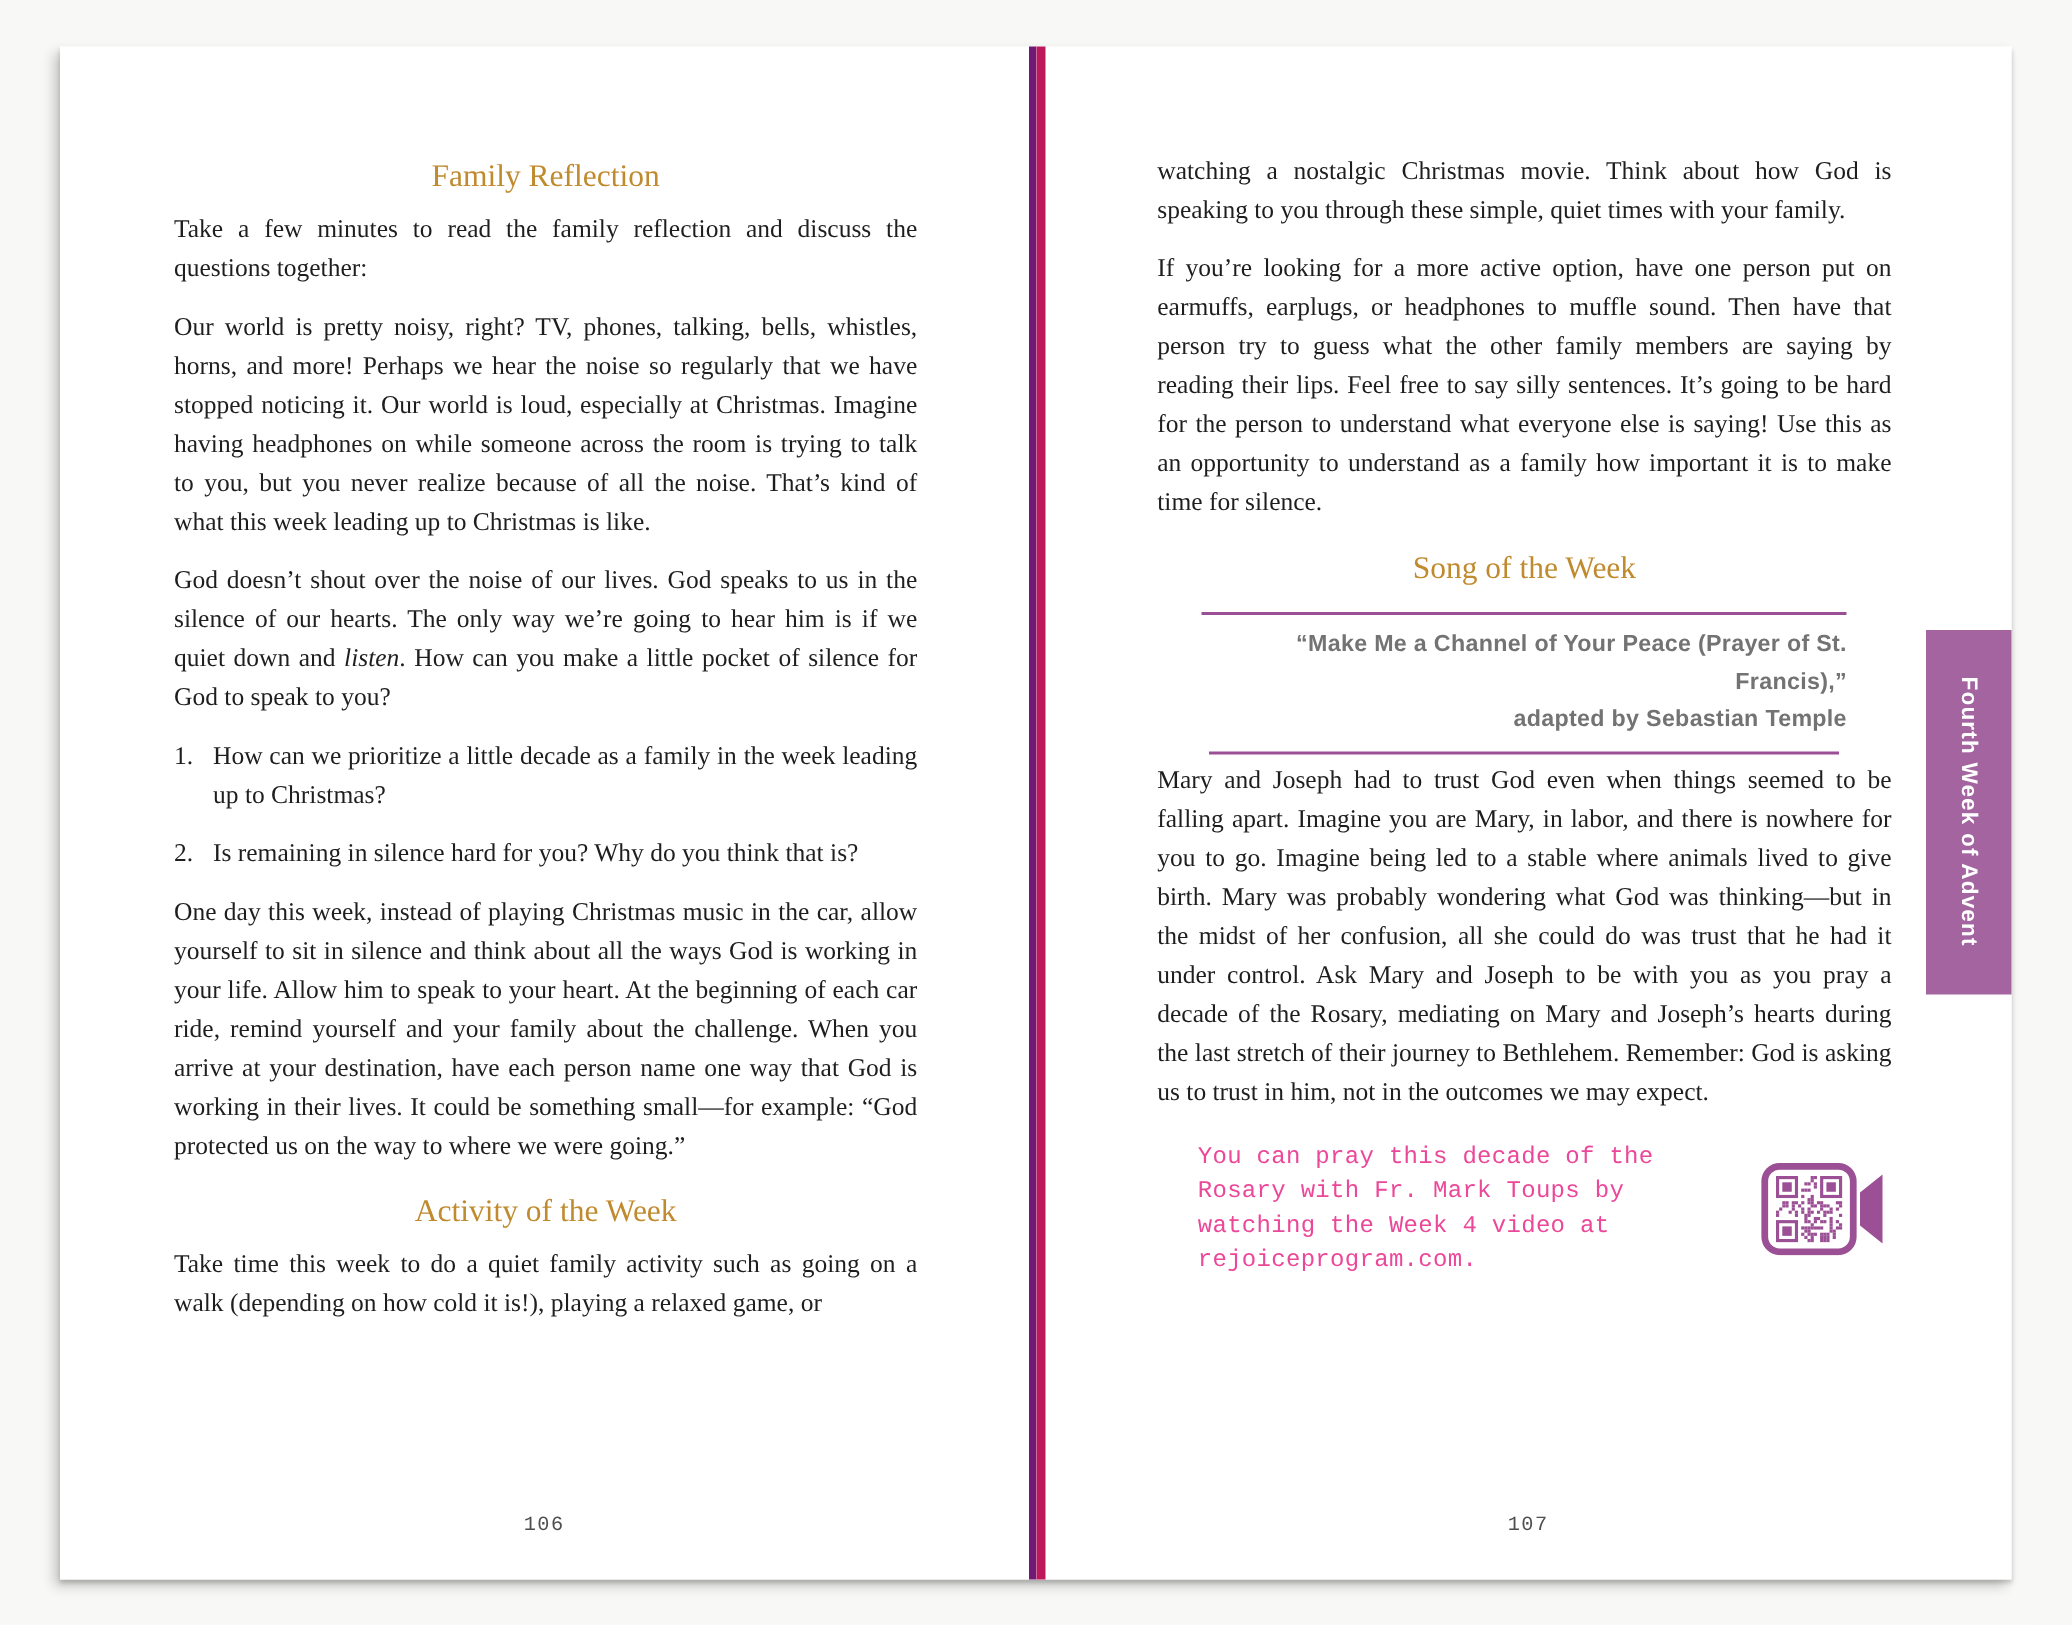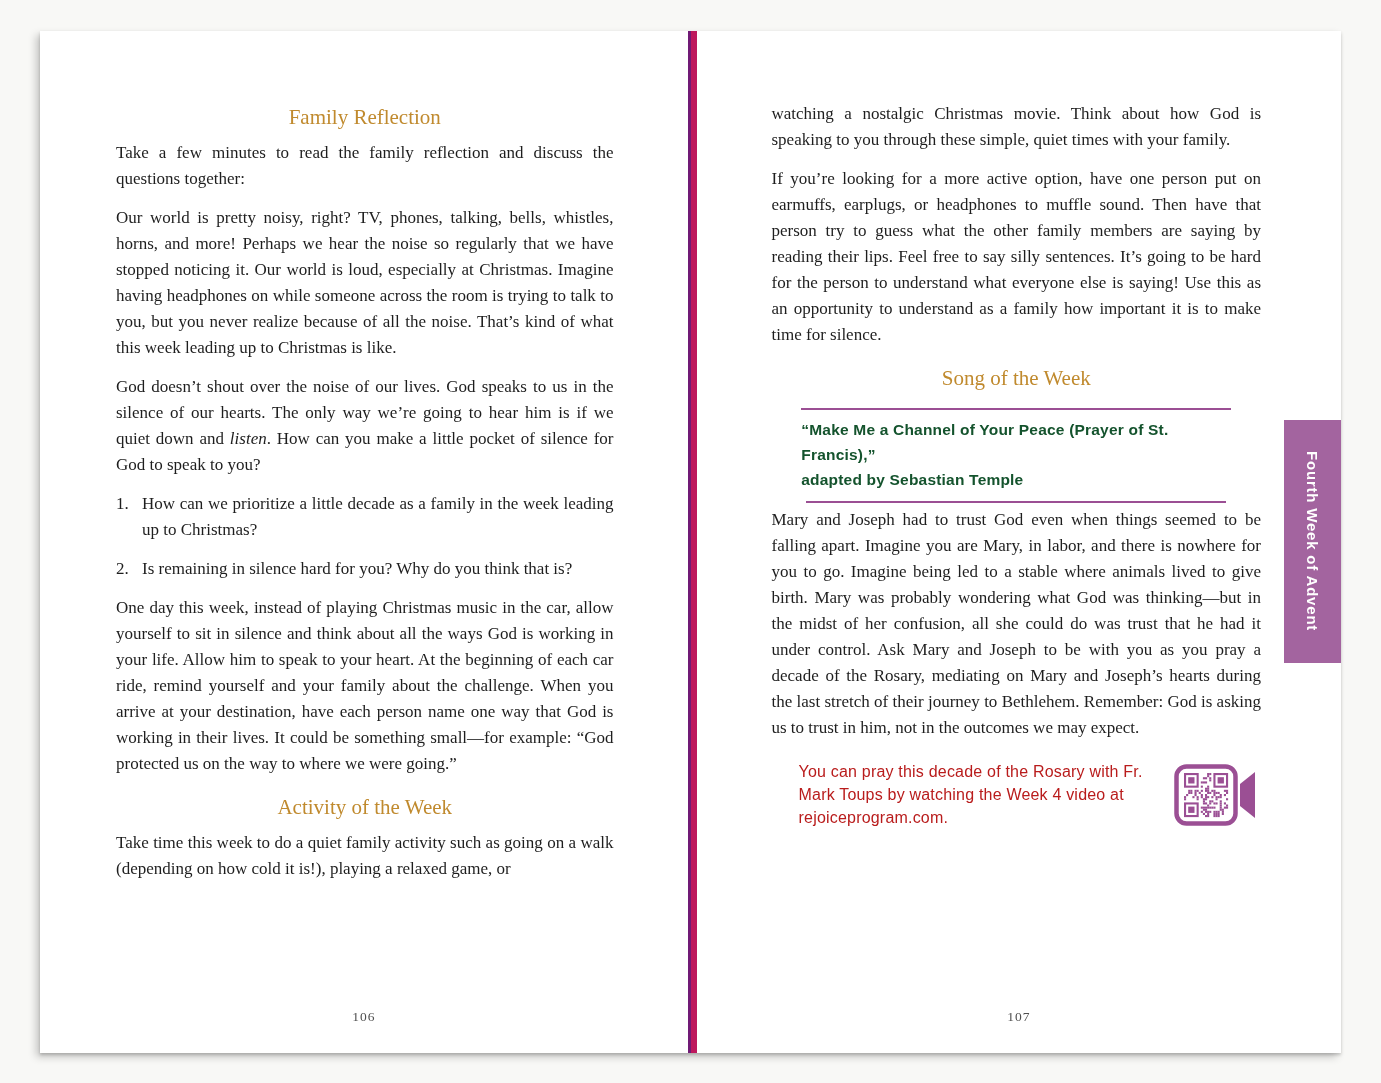--- a/index.html
+++ b/index.html
@@ -21,21 +21,21 @@
     box-shadow: -4px 4px 8px rgba(0,0,0,0.20), 0 2px 3px rgba(0,0,0,0.18);
     display: flex;
   }
   .page {
     position: relative;
     width: 50%;
     height: 100%;
     box-sizing: border-box;
     background: #ffffff;
   }
-  .page.left  { border-right: 3px solid #701a75; }
+  .page.left  { border-right: 5px solid #701a75; }
   .page.right { border-left: 6px solid #be185d; }
 
   .content { box-sizing: border-box; }
   .page.left  .content { padding: 72px 74px 0 76px; }
   .page.right .content { padding: 70px 80px 0 75px; }
 
   .heading {
     font-family: "Liberation Serif", serif;
     font-weight: normal;
     font-size: 21px;
@@ -70,47 +70,47 @@
     height: 2px;
     background: #9b4f94;
   }
   .song-rule.bottom { width: 420px; margin: 0 auto; }
   .song-lines { padding: 7px 0 9px 0; }
   .song-line {
     font-family: "Liberation Sans", sans-serif;
     font-weight: 700;
     font-size: 15.5px;
     line-height: 25px;
-    color: #14532d;
-    text-align: left;
+    color: #737373;
+    text-align: right;
     letter-spacing: 0.2px;
   }
 
   .video-note {
     display: flex;
     align-items: center;
     gap: 30px;
     margin: 19px 0 0 27px;
   }
   .note-text {
-    font-family: Liberation Sans, sans-serif;
+    font-family: Liberation Mono, monospace;
     font-size: 16px;
     line-height: 23px;
-    color: #b91c1c;
+    color: #ec4899;
     width: 345px;
     letter-spacing: 0.2px;
   }
   .qr-video { flex: none; display: block; }
 
   .page-num {
     position: absolute;
     left: 0; right: 0;
     bottom: 28px;
     text-align: center;
-    font-family: Liberation Serif, serif;
+    font-family: Liberation Mono, monospace;
     font-size: 13.5px;
     letter-spacing: 1px;
     color: #4f4f4f;
   }
 
   .advent-tab {
     position: absolute;
     right: 0;
     top: 389px;
     width: 57px;

